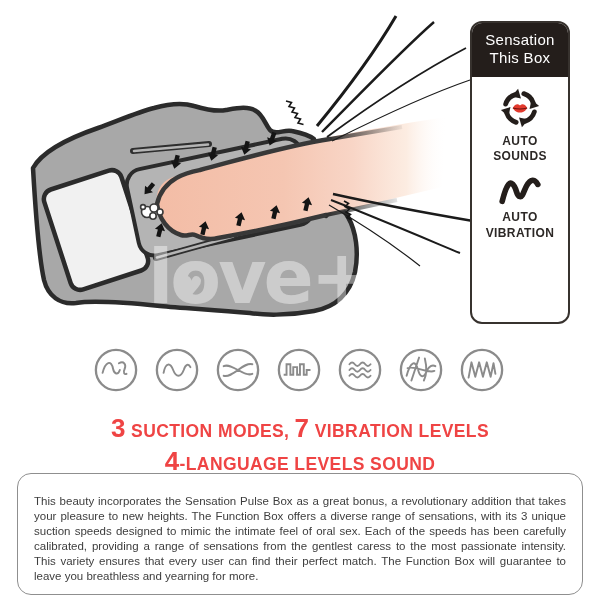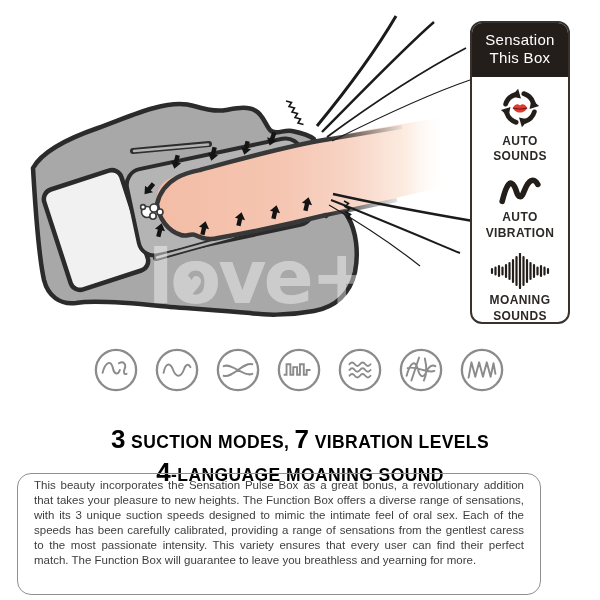--- a/index.html
+++ b/index.html
@@ -21,27 +21,27 @@
   .f-label{font-size:12px;font-weight:bold;color:#2c2826;letter-spacing:.4px;
            line-height:1.32;margin-top:4px;}
 
   
   .modes{position:absolute;left:93px;top:347px;display:flex;gap:15px;}
   .mc{fill:none;stroke:#8b8b8b;stroke-width:2.4;}
   .mw{fill:none;stroke:#8b8b8b;stroke-width:2;stroke-linecap:round;stroke-linejoin:round;}
   .sq{stroke-linecap:butt;stroke-linejoin:miter;}
 
   
-  .headline{position:absolute;left:0;top:424px;width:600px;text-align:center;
-            font-weight:bold;color:#000000;font-size:17.5px;letter-spacing:.4px;line-height:30px;}
+  .headline{position:absolute;left:0;top:413px;width:600px;text-align:center;
+            font-weight:bold;color:#ef4444;font-size:17.5px;letter-spacing:.4px;line-height:30px;}
   .headline .big{font-size:26px;}
 
   
-  .desc{position:absolute;left:17px;top:473px;width:524px;height:122px;box-sizing:border-box;
-        border:1.5px solid #8f8f8f;border-radius:14px;padding:4px 16px;
+  .desc{position:absolute;left:17px;top:473px;width:566px;height:122px;box-sizing:border-box;
+        border:1.5px solid #8f8f8f;border-radius:14px;padding:20px 16px;
         font-size:11.5px;line-height:1.3;text-align:justify;color:#3d3d3d;}
 </style>
 </head>
 <body>
 
 <div class="stage">
 
   <svg class="illus" width="474" height="345" viewBox="0 0 474 345">
     <defs>
       <linearGradient id="shaftFill" gradientUnits="userSpaceOnUse" x1="150" y1="0" x2="448" y2="0">
@@ -168,31 +168,20 @@
     <div class="feature f2">
       <svg width="46" height="30" viewBox="0 0 48 32">
         <path d="M5,27 C10,7 14,4 18,11 C21,16 20,21 24,22 C28,23 29,8 36,5 C38,4 41,5 43,9" fill="none" stroke="#241e1b" stroke-width="6" stroke-linecap="round" stroke-linejoin="round"></path>
       </svg>
       <div class="f-label">
         <div>AUTO</div>
         <div>VIBRATION</div>
       </div>
     </div>
 
-    <div class="feature f3">
-      <svg width="60" height="36" viewBox="0 0 60 36">
-        <path d="M2,16 V20 M5.5,14.5 V21.5 M9,13 V23 M12.5,14.5 V21.5 M16,12 V24 M19.5,10 V26
-                 M23,7 V29 M26.5,4 V32 M30,1 V35 M33.5,4 V32 M37,7 V29 M40.5,10 V26 M44,12 V24
-                 M47.5,14.5 V21.5 M51,13 V23 M54.5,14.5 V21.5 M58,16 V20" stroke="#241e1b" stroke-width="2.2" stroke-linecap="round" fill="none"></path>
-      </svg>
-      <div class="f-label">
-        <div>MOANING</div>
-        <div>SOUNDS</div>
-      </div>
-    </div>
   </div>
 
   <div class="modes">
     <svg width="46" height="46" viewBox="-24 -24 48 48">
       <circle class="mc" r="21"></circle>
       <path class="mw" d="M-14,3 C-11,-9 -5,-11 -3,-1 C-2,4 2,6 4,0 M3,-7 C8,-10 11,-6 9,-1 C7,3 9,5 11,4"></path>
     </svg>
     <svg width="46" height="46" viewBox="-24 -24 48 48">
       <circle class="mc" r="21"></circle>
       <path class="mw" d="M-14,3 C-12,-8 -7,-8 -4,0 C-1,8 4,8 7,0 C9,-6 12,-7 14,-3"></path>
@@ -217,20 +206,20 @@
                           M-10,11 L-2,-13 M4,-12 C6,-4 6,5 3,11 M-14,-2 C-5,-5 6,4 14,1"></path>
     </svg>
     <svg width="46" height="46" viewBox="-24 -24 48 48">
       <circle class="mc" r="21"></circle>
       <path class="mw" d="M-14,8 L-11,-8 L-7,7 L-3,-8 L1,7 L5,-8 L9,7 L12,-7 L14,4"></path>
     </svg>
   </div>
 
   <div class="headline">
     <div><span class="big">3</span><span> SUCTION MODES, </span><span class="big">7</span><span> VIBRATION LEVELS</span></div>
-    <div><span class="big">4</span><span>-LANGUAGE MOANING SOUND</span></div>
+    <div><span class="big">4</span><span>-LANGUAGE LEVELS SOUND</span></div>
   </div>
 
   <div class="desc">
     <span>This beauty incorporates the Sensation Pulse Box as a great bonus, a revolutionary addition that takes your pleasure to new heights. The Function Box offers a diverse range of sensations, with its 3 unique suction speeds designed to mimic the intimate feel of oral sex. Each of the speeds has been carefully calibrated, providing a range of sensations from the gentlest caress to the most passionate intensity. This variety ensures that every user can find their perfect match. The Function Box will guarantee to leave you breathless and yearning for more.</span>
   </div>
 
 </div>
 
 </body></html>

